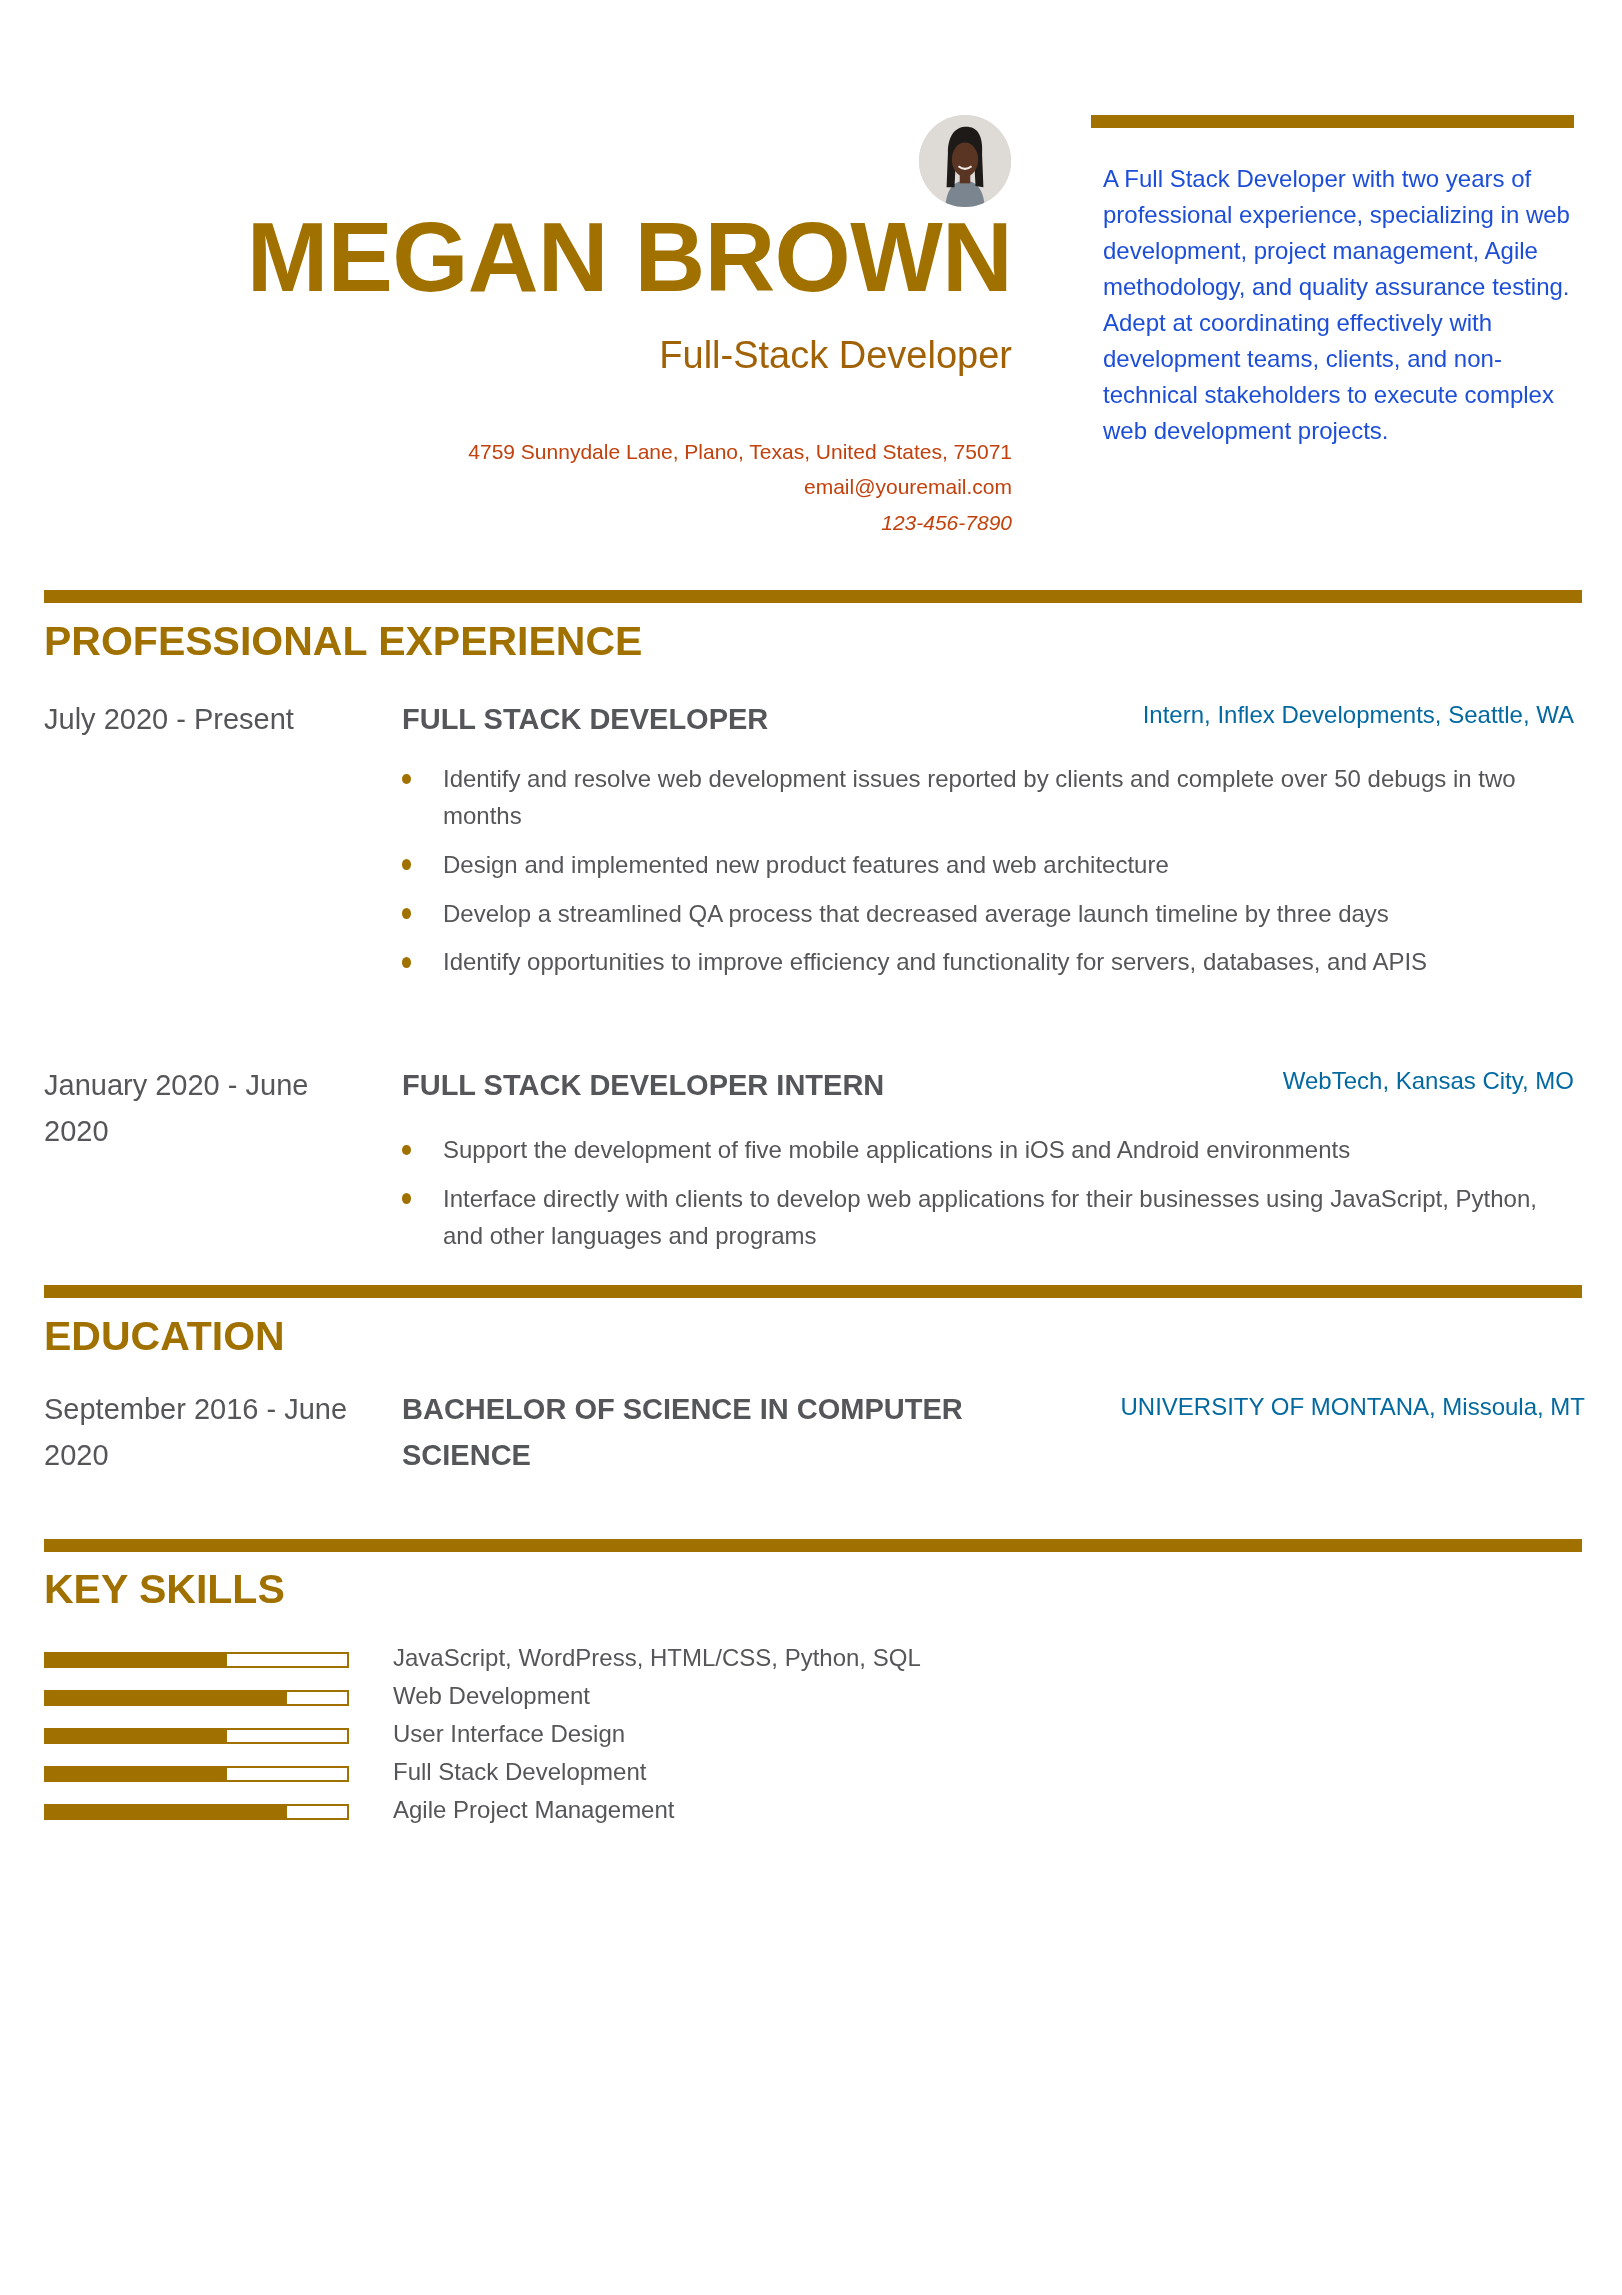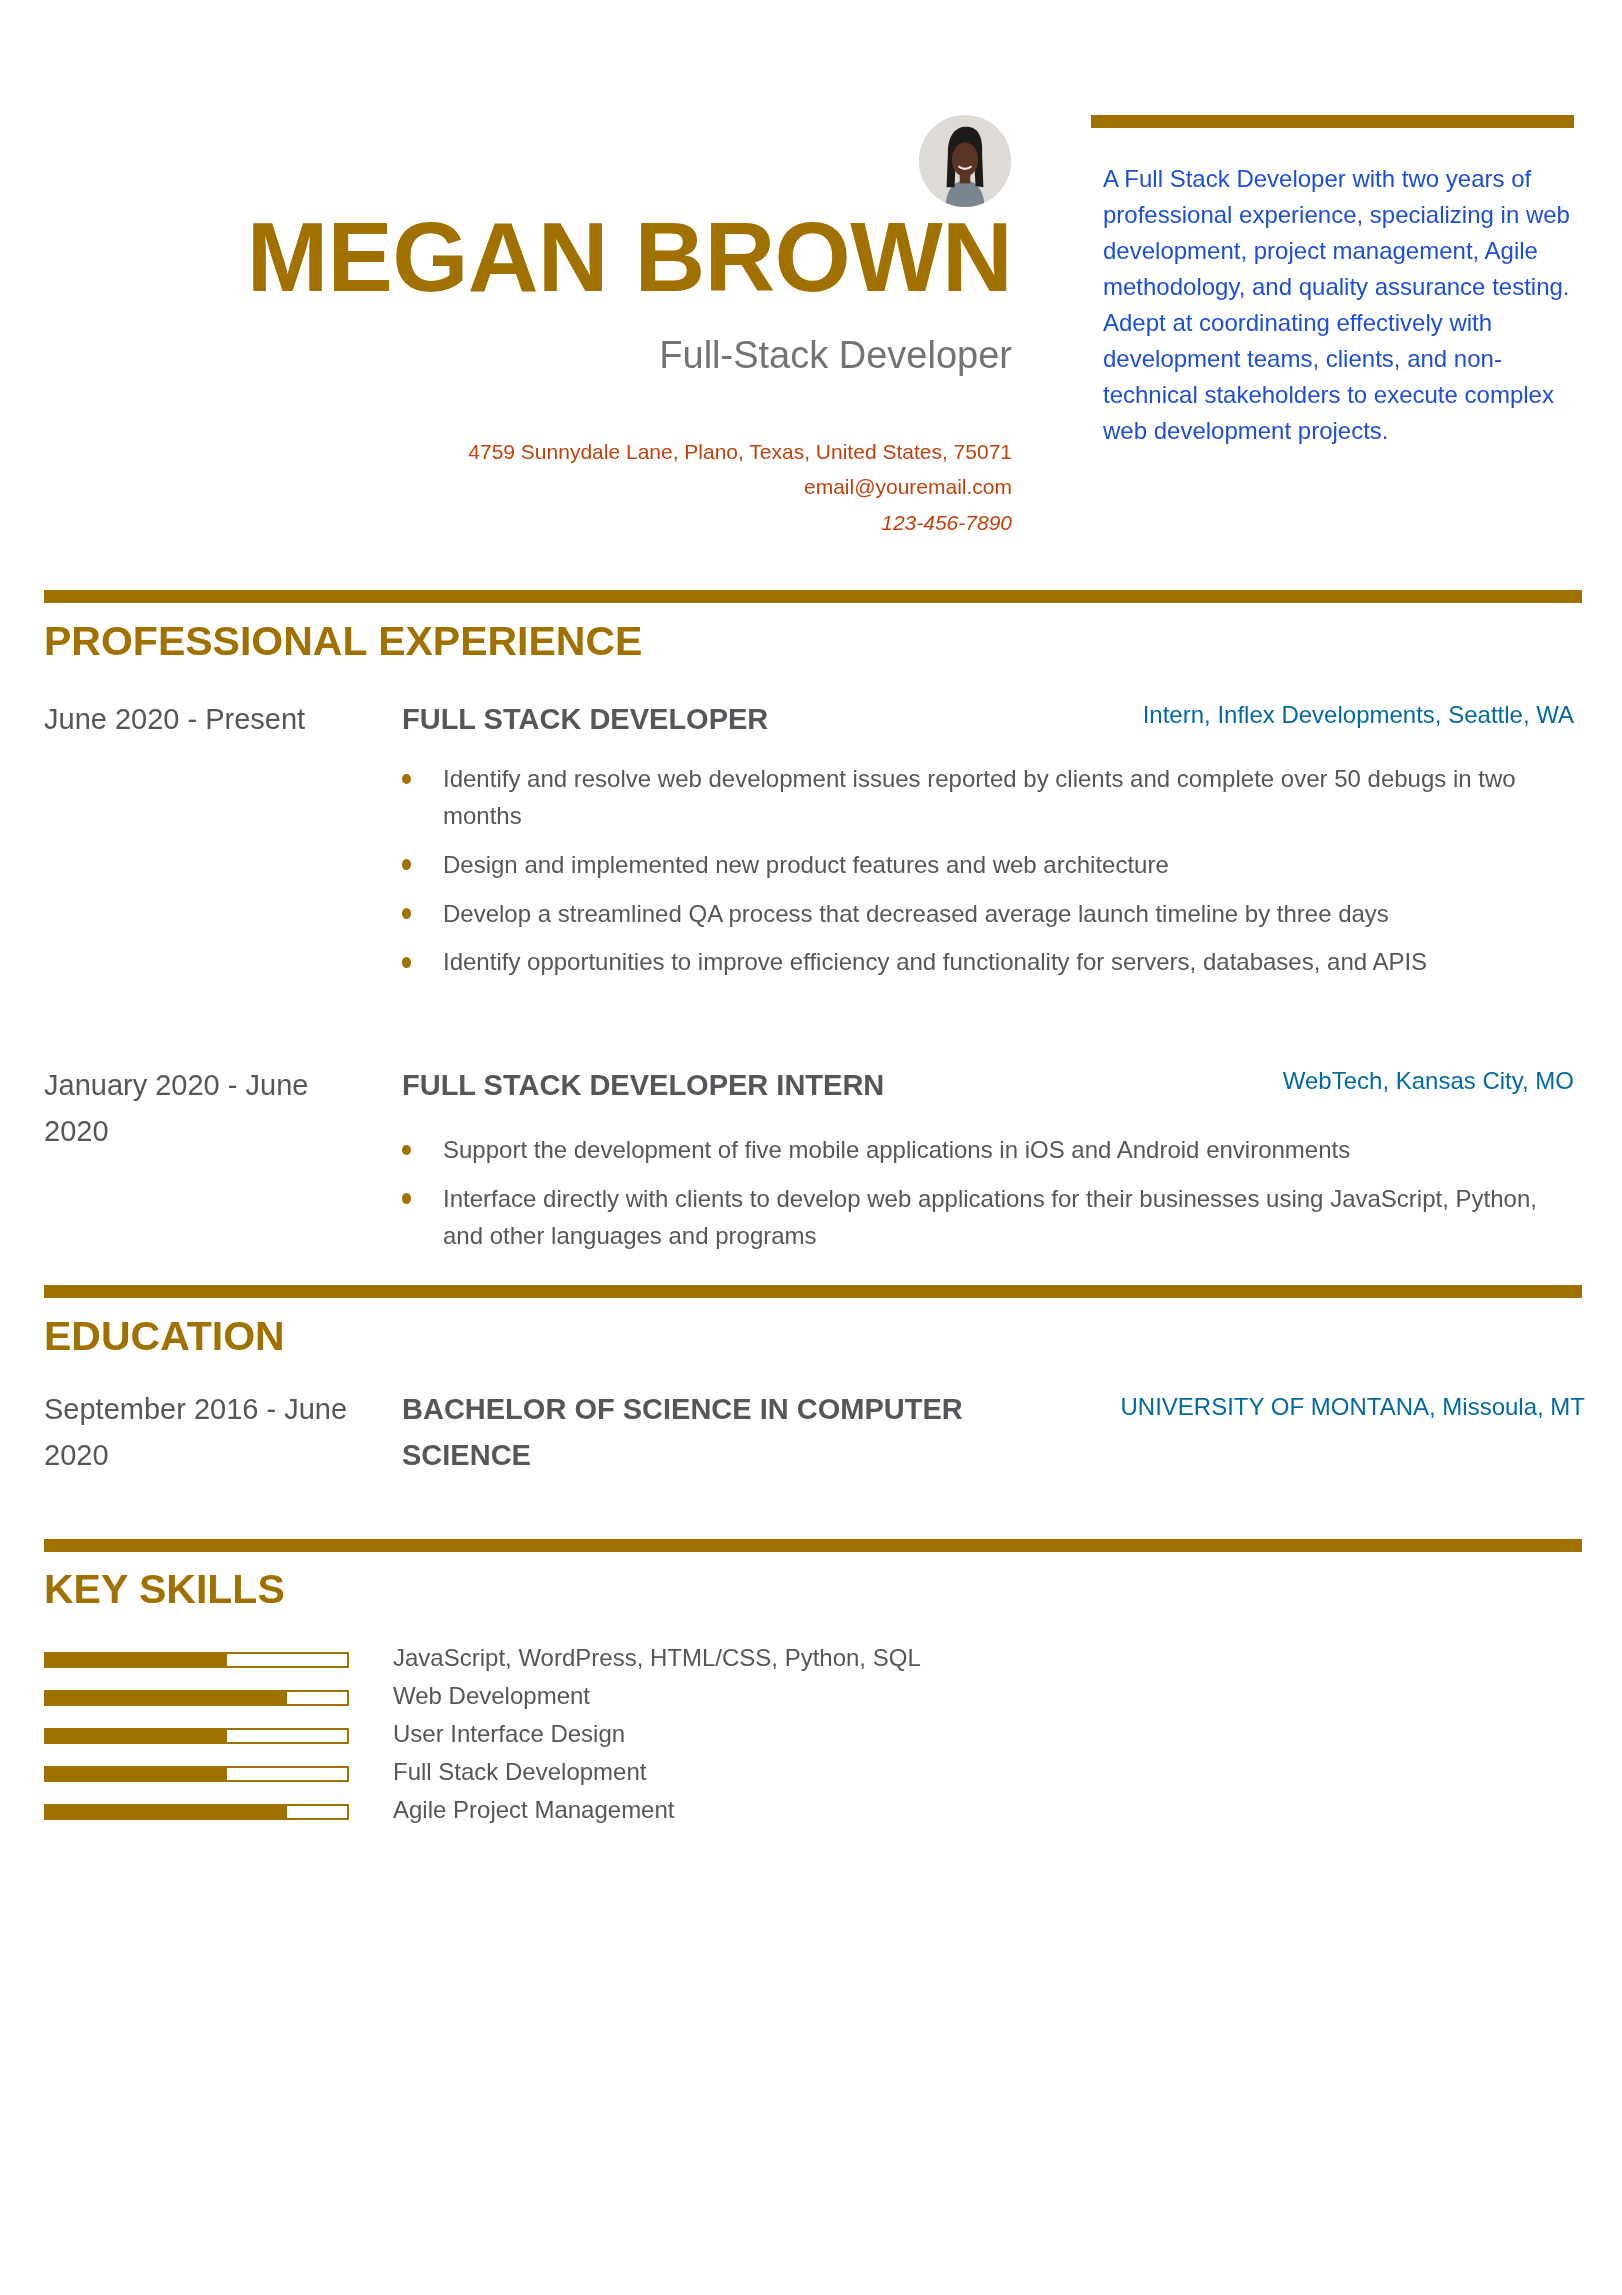--- a/index.html
+++ b/index.html
@@ -15,21 +15,21 @@
       border-radius: 50%; overflow: hidden; background: #dcd8d4;
     }
     .name {
       position: absolute; right: 610px; top: 208px; margin: 0;
       font-family: "Liberation Sans", sans-serif; font-weight: bold;
       font-size: 98px; line-height: 98px; color: #a17100; letter-spacing: -0.7px;
       white-space: nowrap;
     }
     .subtitle {
       position: absolute; right: 610px; top: 332px; font-size: 38px; line-height: 46px;
-      font-family: "Liberation Sans", sans-serif; color: #737373; white-space: nowrap;
+      font-family: "Liberation Sans", sans-serif; color: #a16207; white-space: nowrap;
     }
     .contact {
       position: absolute; right: 610px; font-size: 21px; line-height: 29px;
       font-family: "Liberation Sans", sans-serif; color: #c2410c; white-space: nowrap; text-align: right;
     }
     .phone { font-style: italic; }
 
     .summary {
       position: absolute; left: 1091px; top: 149px; width: 491px;
       font-family: "Liberation Sans", sans-serif; font-size: 24px; line-height: 36px; color: #1d4ed8;
@@ -101,21 +101,21 @@
 <div class="contact" style="top:437px;">4759 Sunnydale Lane, Plano, Texas, United States, 75071</div>
 <div class="contact" style="top:472px;">email@youremail.com</div>
 <div class="contact phone" style="top:508px;">123-456-7890</div>
 
 <p class="summary">A Full Stack Developer with two years of professional experience,  specializing in web development, project management, Agile methodology,  and quality assurance testing. Adept at coordinating effectively with  development teams, clients, and non-technical stakeholders to execute  complex web development projects.</p>
 
 <div class="bar" style="left:44px; top:590px; width:1538px; height:13px;"></div>
 <h2 class="section-title" style="top:618px;">PROFESSIONAL EXPERIENCE</h2>
 
 <div>
-  <div class="date" style="top:696px;">June 2020 - Present</div>
+  <div class="date" style="top:696px;">July 2020 - Present</div>
   <div class="job-title" style="top:696px;">FULL STACK DEVELOPER</div>
   <div class="location" style="top:698px;">Intern, Inflex Developments, Seattle, WA</div>
   <ul class="bullets" style="top:760px;">
     <li><span class="dot"></span><span>Identify and resolve web development issues reported by clients and complete over 50 debugs in two months</span></li>
     <li><span class="dot"></span><span>Design and implemented new product features and web architecture</span></li>
     <li><span class="dot"></span><span>Develop a streamlined QA process that decreased average launch timeline by three days</span></li>
     <li><span class="dot"></span><span>Identify opportunities to improve efficiency and functionality for servers, databases, and APIS</span></li>
   </ul>
 </div>
 

